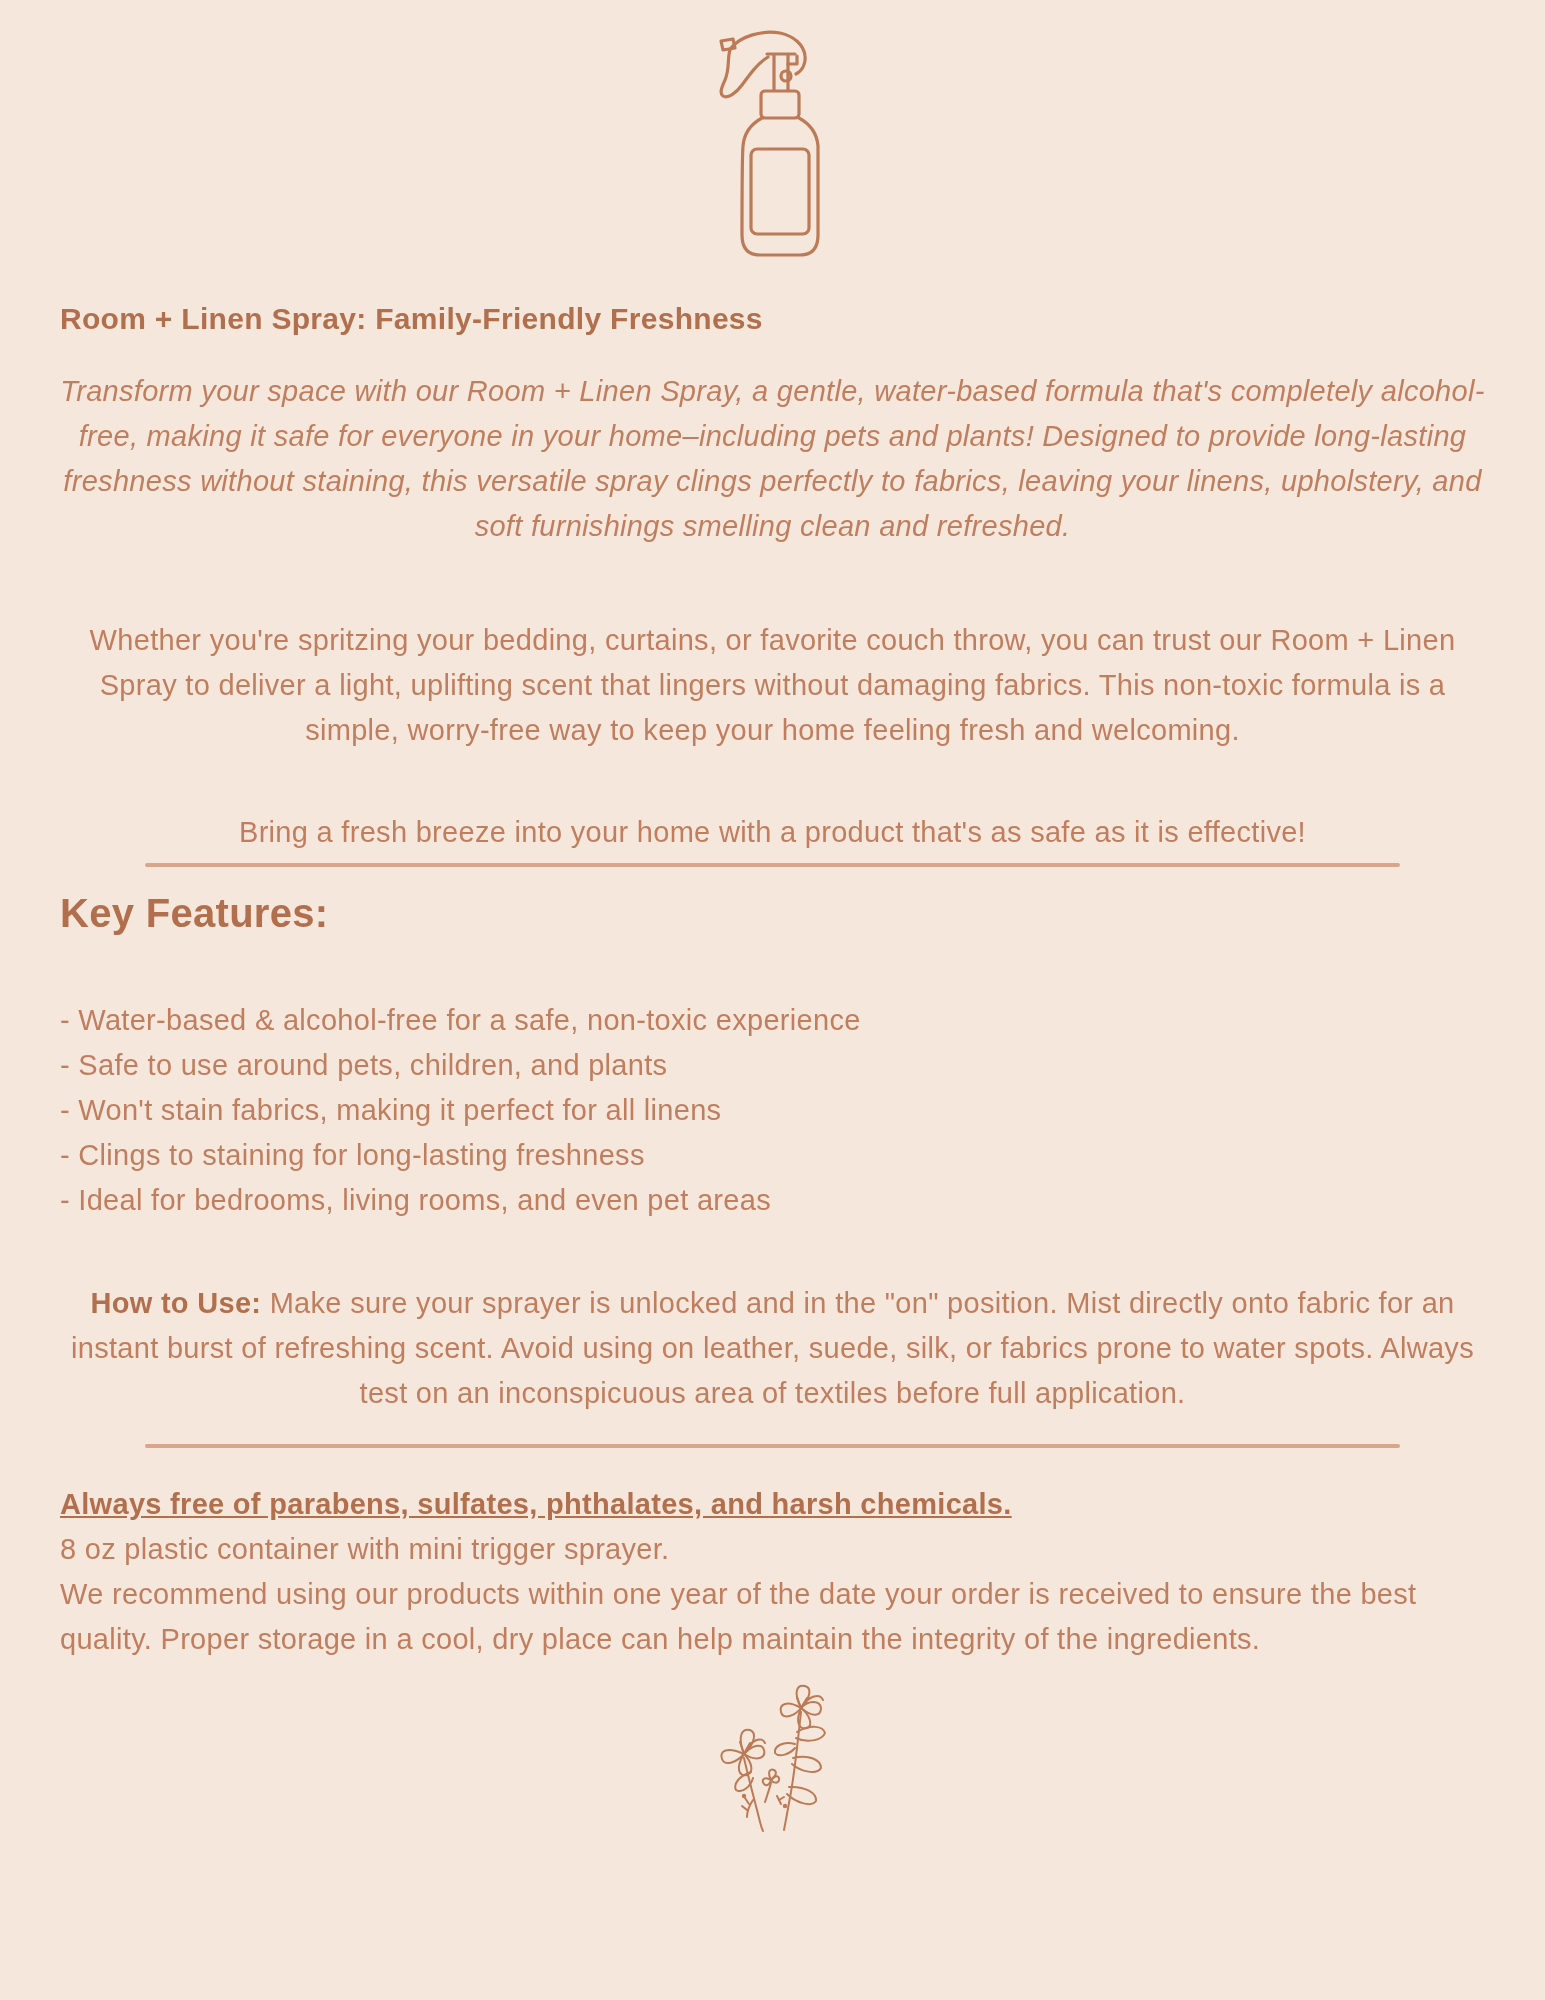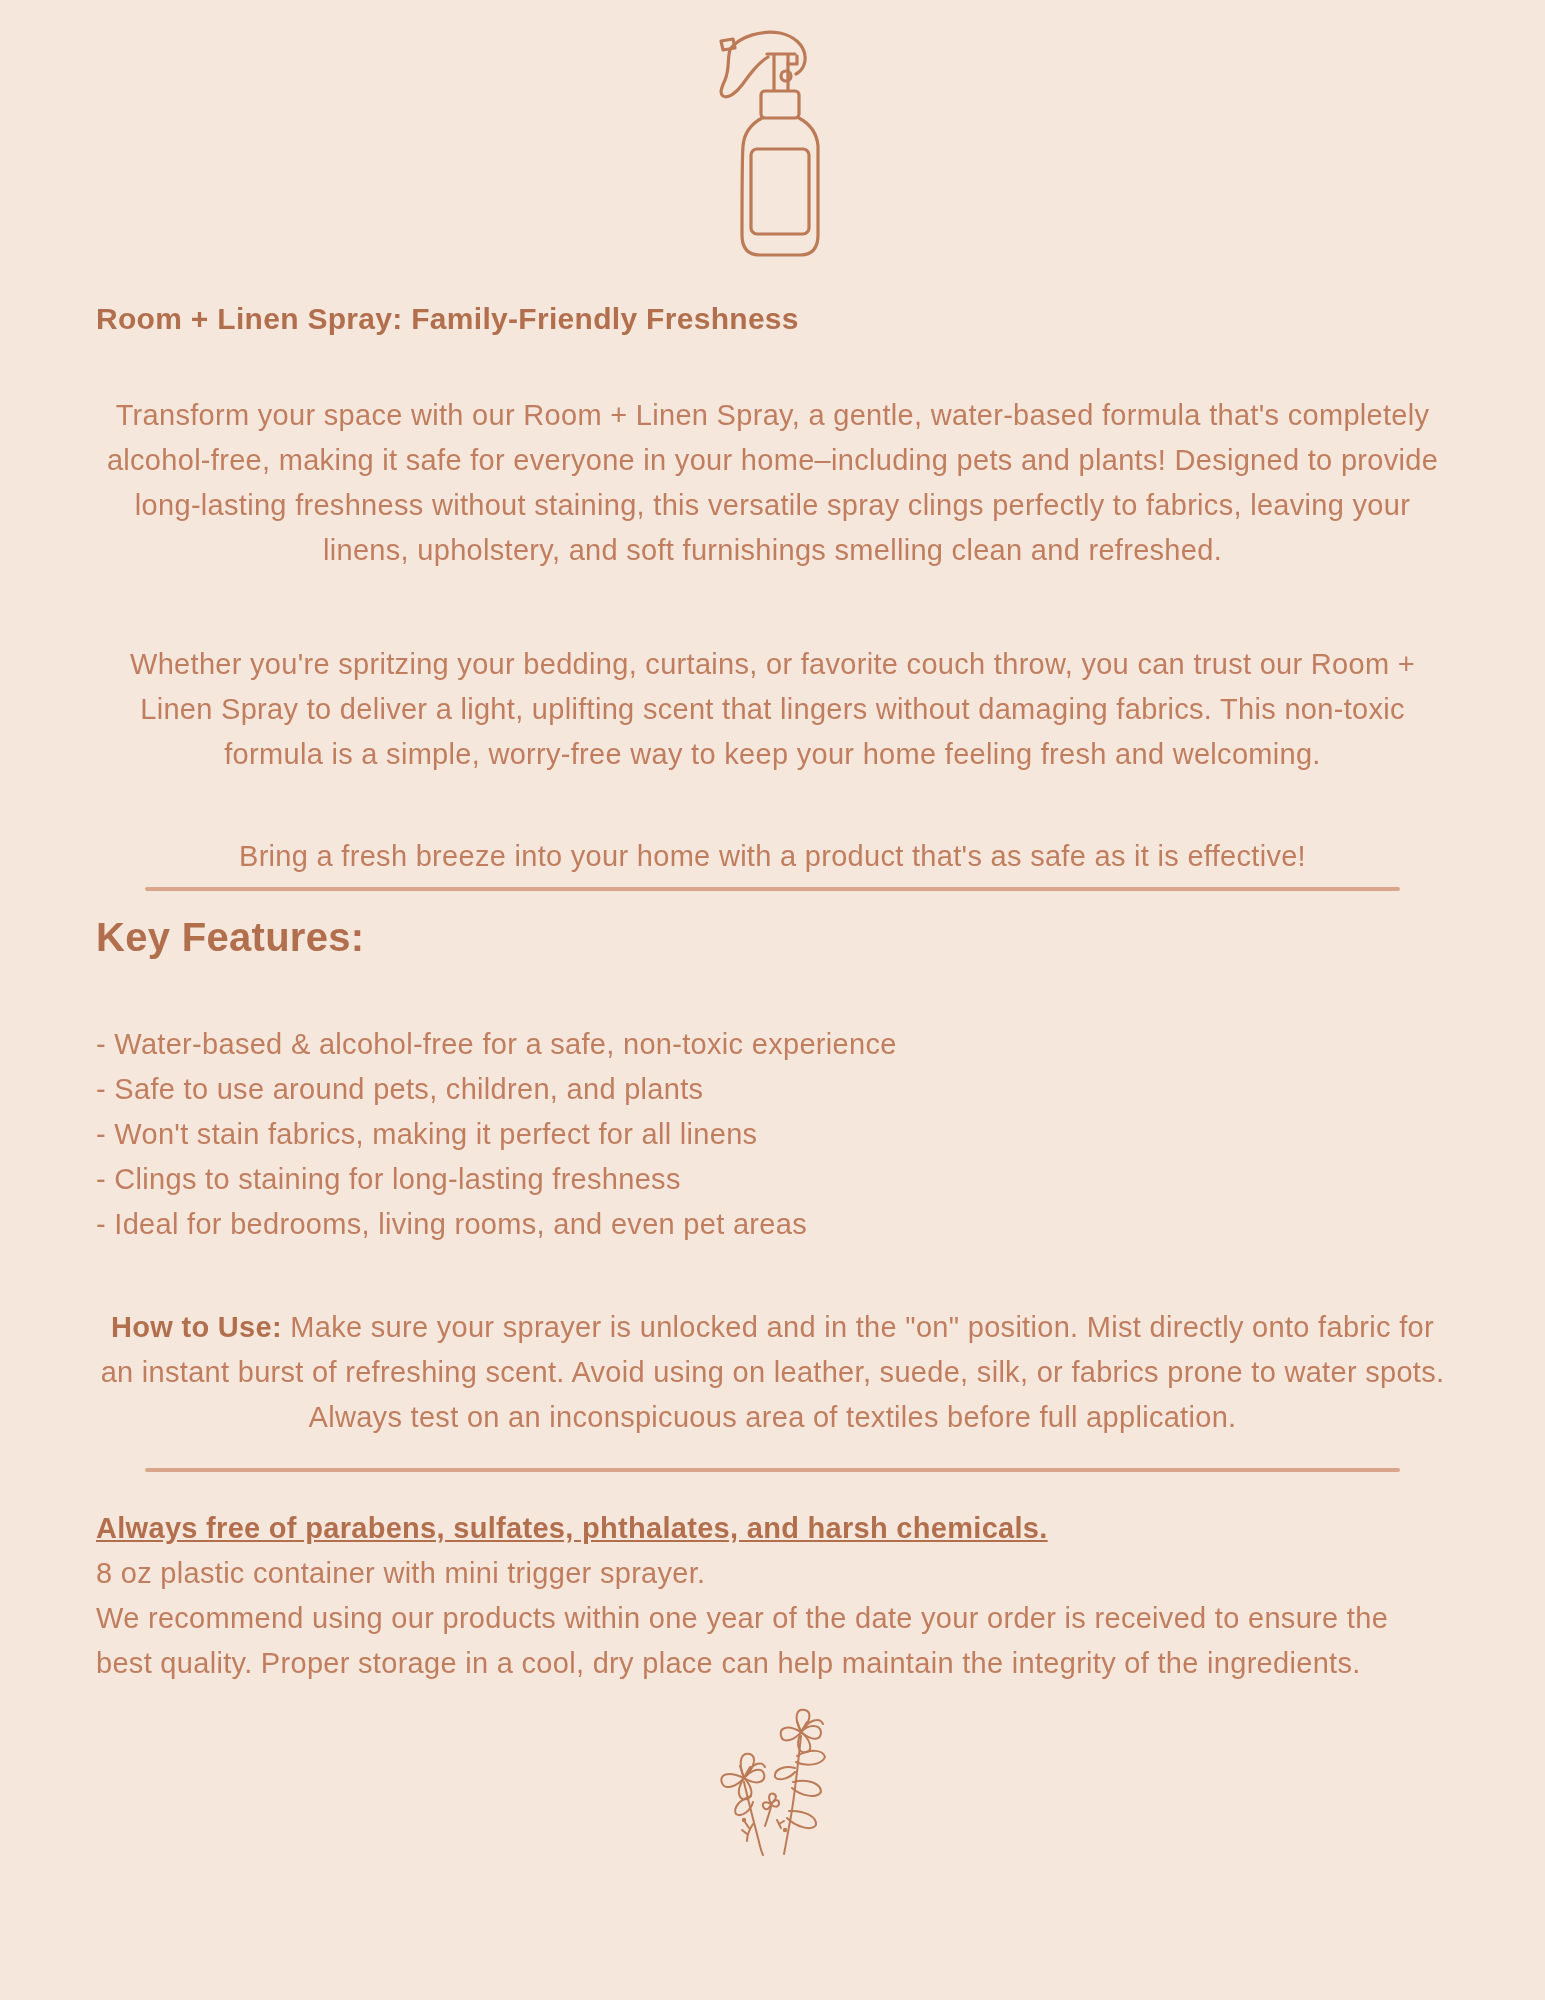--- a/index.html
+++ b/index.html
@@ -15,42 +15,42 @@
     width: 1545px;
     height: 2000px;
     overflow: hidden;
     font-family: "Liberation Sans", sans-serif;
     color: var(--body-text);
     letter-spacing: 0.3px;
   }
   .page {
     width: 100%;
     height: 100%;
-    padding: 0 96px;
+    padding: 0 60px;
   }
   .icon-wrap {
     padding-top: 28px;
     text-align: center;
     color: var(--illustration-stroke);
   }
   h1 {
     margin-top: 32px;
     font-size: 30px;
     line-height: 45px;
     font-weight: 700;
     color: var(--bold-text);
     text-align: left;
   }
   p, .list-item {
     font-size: 29px;
     line-height: 45px;
     color: var(--body-text);
   }
   .centered { text-align: center; }
-  .p1 { margin-top: 52px; }
+  .p1 { margin-top: 28px; font-style: italic; }
   .p2 { margin-top: 69px; }
   .p3 { margin-top: 57px; }
   .divider {
     width: 1255px;
     height: 4px;
     margin: 0 auto;
     border-radius: 2px;
     background: var(--divider);
   }
   .divider-1 { margin-top: 8px; }

